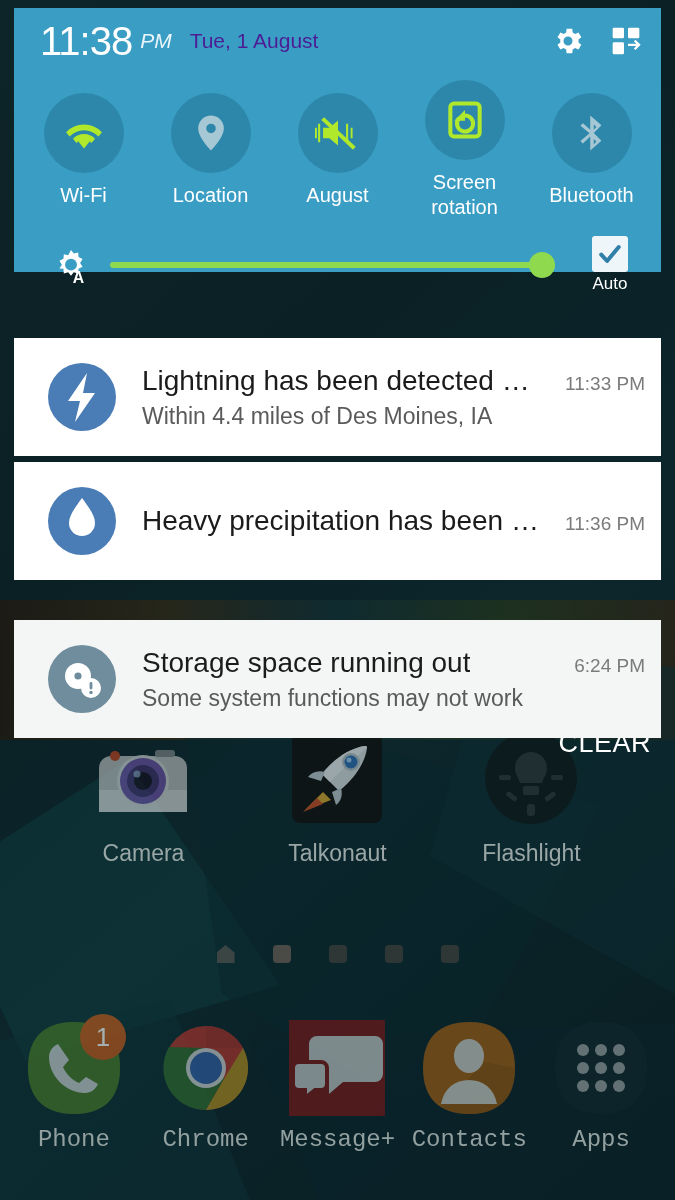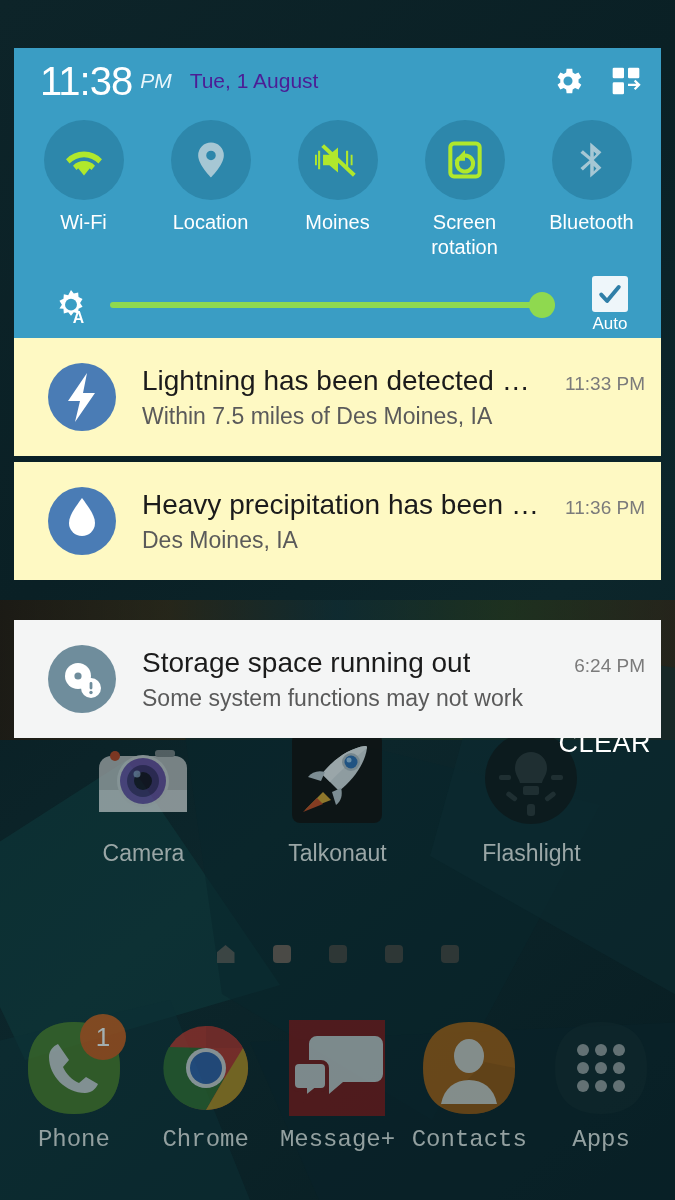--- a/index.html
+++ b/index.html
@@ -27,35 +27,34 @@
   .f4{ left:-40px; top:1000px; width:300px; height:250px;
        background:#0c3034; clip-path:polygon(0 20%,70% 0,100% 90%,10% 100%); }
   .f5{ left:250px; top:1020px; width:480px; height:220px;
        background:#09232a; clip-path:polygon(0 10%,100% 0,90% 100%,15% 85%); }
   .f6{ left:0px; top:600px; width:675px; height:140px;
        background:linear-gradient(90deg,#2a1608,#3c2a10,#123036,#2c3a16,#3a2410);
        opacity:.45; }
 
   
   #shade{
-    position:absolute; left:14px; top:8px; width:647px; height:320px;
+    position:absolute; left:14px; top:8px; width:647px; height:264px;
     background:#3a9dc4;
-    margin-top:40px;
   }
   #shade-header{
     height:66px; display:flex; align-items:center; padding:0 6px 0 26px;
   }
   .clock-time{ color:#fff; font-size:40px; line-height:40px; letter-spacing:-1px; }
   .clock-ampm{ color:#eaf6fb; font-size:21px; margin-left:8px;font-style:italic; }
   .clock-date{ color:#4c1d95; font-size:21px; margin-left:18px; }
   .hdr-spacer{ flex:1; }
   .hdr-icon{ width:58px; height:58px; display:flex; align-items:center; justify-content:center; }
 
   
-  #toggles{ display:flex; padding:6px 6px 0 6px; }
+  #toggles{ display:flex; padding:6px 6px 0 6px;align-items:center; }
   .toggle{ flex:1; display:flex; flex-direction:column; align-items:center; }
   .toggle .circ{
     width:80px; height:80px; border-radius:50%;
     background:#2d87ab; display:flex; align-items:center; justify-content:center;
   }
   .toggle .lbl{
     margin-top:10px; color:#ffffff; font-size:20px; text-align:center; line-height:25px;
   }
 
   
@@ -72,21 +71,21 @@
   #auto-box{ width:74px; display:flex; flex-direction:column; align-items:center; }
   #auto-check{
     width:36px; height:36px; background:#eef6fa; border-radius:3px;
     display:flex; align-items:center; justify-content:center;
   }
   #auto-label{ color:#ffffff; font-size:17px; margin-top:2px; }
 
   
   #notifs{ position:absolute; left:14px; top:338px; width:647px; }
   .notif{
-    background:#fef9c3; height:118px; margin-bottom:6px;
+    background:#ffffff; height:118px; margin-bottom:6px;
     display:flex; align-items:center; padding:0 16px 0 30px;
   }
   .notif.alt{ background:#f4f5f5;margin-top:40px; }
   .nicon{ width:76px; height:76px; flex:0 0 76px; display:flex; align-items:center; justify-content:center; }
   .ntext{ flex:1; margin-left:22px; min-width:0; }
   .nrow{ display:flex; align-items:baseline; }
   .ntitle{
     font-size:28px; color:#1b1b1b; white-space:nowrap; overflow:hidden;
     text-overflow:clip; max-width:430px;
   }
@@ -332,21 +331,21 @@
       <div class="circ">
         <svg viewBox="0 0 24 24" width="46" height="46">
           <g fill="#b0e82c">
             <path d="M12 5.5 7.5 9.2H4.2v5.6h3.3L12 18.5z"></path>
             <path d="M1.6 7.2h1.1v9.6H1.6zM0 9.2h1v5.6H0z"></path>
             <path d="M16.2 7.2h1.1v9.6h-1.1zM18.6 9.2h1v5.6h-1z"></path>
           </g>
           <path d="M4 4.5 20.5 20" stroke="#b0e82c" stroke-width="2.1" fill="none"></path>
         </svg>
       </div>
-      <div class="lbl">Moines</div>
+      <div class="lbl">August</div>
     </div>
 
     <div class="toggle">
       <div class="circ">
         <svg viewBox="0 0 24 24" width="44" height="44">
           <rect x="4" y="3" width="16" height="18" rx="2" fill="none" stroke="#b0e82c" stroke-width="2.2"></rect>
           <path d="M12 9.5a4.4 4.4 0 1 1-3.6 1.9" fill="none" stroke="#b0e82c" stroke-width="2.2" stroke-linecap="round"></path>
           <path d="M12 6.6v5.8H6.2z" fill="#b0e82c"></path>
         </svg>
       </div>
@@ -395,37 +394,36 @@
       <svg viewBox="0 0 72 72" width="72" height="72">
         <circle cx="36" cy="36" r="34" fill="#4a7cb5"></circle>
         <path d="M41 12 22 40h12l-5 21 20-29H37z" fill="#ffffff"></path>
       </svg>
     </div>
     <div class="ntext">
       <div class="nrow">
         <span class="ntitle">Lightning has been detected …</span>
         <span class="ntime">11:33 PM</span>
       </div>
-      <div class="nsub">Within 7.5 miles of Des Moines, IA</div>
+      <div class="nsub">Within 4.4 miles of Des Moines, IA</div>
     </div>
   </div>
 
   <div class="notif">
     <div class="nicon">
       <svg viewBox="0 0 72 72" width="72" height="72">
         <circle cx="36" cy="36" r="34" fill="#4a7cb5"></circle>
         <path d="M36 13c-8 11-13 18-13 25a13 13 0 0 0 26 0c0-7-5-14-13-25z" fill="#ffffff"></path>
       </svg>
     </div>
     <div class="ntext">
       <div class="nrow">
         <span class="ntitle">Heavy precipitation has been …</span>
         <span class="ntime">11:36 PM</span>
       </div>
-      <div class="nsub">Des Moines, IA</div>
     </div>
   </div>
 
   <div class="notif alt">
     <div class="nicon">
       <svg viewBox="0 0 72 72" width="72" height="72">
         <circle cx="36" cy="36" r="34" fill="#6f8d9c"></circle>
         <circle cx="32" cy="33" r="13" fill="#ffffff"></circle>
         <circle cx="32" cy="33" r="3.6" fill="#6f8d9c"></circle>
         <circle cx="45" cy="45" r="10" fill="#ffffff"></circle>

